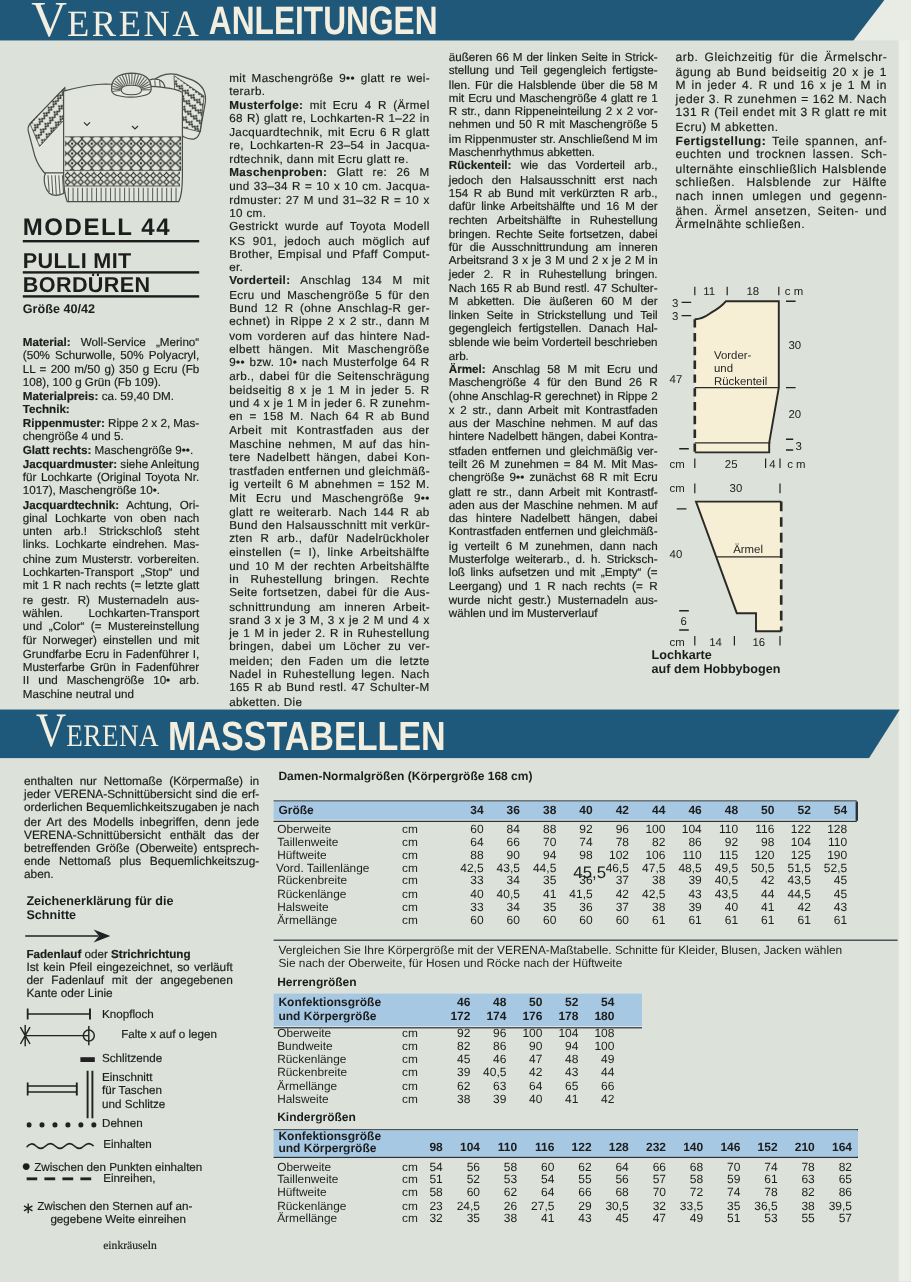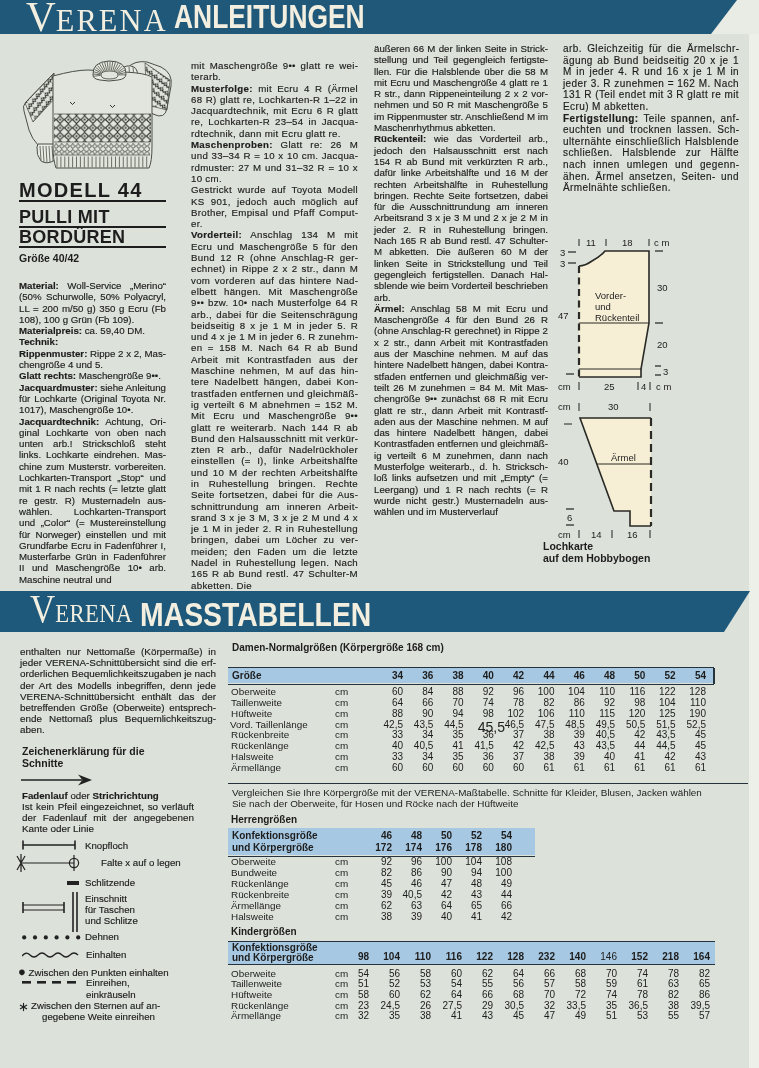--- a/index.html
+++ b/index.html
@@ -303,21 +303,21 @@
 
 <div class="abs lbl" style="left:18px;top:966px;"><span style="font-size:13px;">●</span>&nbsp;Zwischen den Punkten einhalten</div>
 
 <svg class="abs" style="left:22px;top:981px;" width="55" height="3" viewBox="0 0 55 3">
     <rect x="0" y="0" width="9" height="2.6" fill="#222"></rect>
     <rect x="15" y="0" width="9" height="2.6" fill="#222"></rect>
     <rect x="30" y="0" width="9" height="2.6" fill="#222"></rect>
     <rect x="45" y="0" width="9" height="2.6" fill="#222"></rect>
   </svg>
 <div class="abs lbl" style="left:86px;top:977px;">Einreihen,</div>
-<div class="abs lbl" style="left:86px;top:989px;">einkräuseln</div>
+<div class="abs lbl" style="left:86px;top:1033px;font-family:Liberation Serif, serif;">einkräuseln</div>
 
 <svg class="abs" style="left:19px;top:1002px;" width="9" height="10" viewBox="0 0 11 11">
     <g stroke="#222" stroke-width="1.4">
       <line x1="5.5" y1="0.5" x2="5.5" y2="10.5"></line>
       <line x1="1.2" y1="3" x2="9.8" y2="8"></line>
       <line x1="1.2" y1="8" x2="9.8" y2="3"></line>
     </g>
   </svg>
 <div class="abs lbl" style="left:31px;top:1000px;">Zwischen den Sternen auf an-<br><span style="display:inline-block;margin-left:11px;">gegebene Weite einreihen</span></div>
 
@@ -546,23 +546,23 @@
 <div class="abs" style="left:232px;top:942.5px;font-weight:700;font-size:10px;line-height:10.4px;color:#1d1d1d;">Konfektionsgröße<br>und Körpergröße</div>
 <div class="abs" style="left:0;top:950.5px;width:759px;height:11px;color:#1d1d1d;">
     <span style="position:absolute;left:333px;width:36px;text-align:right;font-size:10px;font-weight:700;">98</span>
     <span style="position:absolute;left:364px;width:36px;text-align:right;font-size:10px;font-weight:700;">104</span>
     <span style="position:absolute;left:395px;width:36px;text-align:right;font-size:10px;font-weight:700;">110</span>
     <span style="position:absolute;left:426px;width:36px;text-align:right;font-size:10px;font-weight:700;">116</span>
     <span style="position:absolute;left:457px;width:36px;text-align:right;font-size:10px;font-weight:700;">122</span>
     <span style="position:absolute;left:488px;width:36px;text-align:right;font-size:10px;font-weight:700;">128</span>
     <span style="position:absolute;left:519px;width:36px;text-align:right;font-size:10px;font-weight:700;">232</span>
     <span style="position:absolute;left:550px;width:36px;text-align:right;font-size:10px;font-weight:700;">140</span>
-    <span style="position:absolute;left:581px;width:36px;text-align:right;font-size:10px;font-weight:400;">146</span>
+    <span style="position:absolute;left:581px;width:36px;text-align:right;font-size:10px;font-weight:700;">146</span>
     <span style="position:absolute;left:612px;width:36px;text-align:right;font-size:10px;font-weight:700;">152</span>
-    <span style="position:absolute;left:643px;width:36px;text-align:right;font-size:10px;font-weight:700;">218</span>
+    <span style="position:absolute;left:643px;width:36px;text-align:right;font-size:10px;font-weight:700;">210</span>
     <span style="position:absolute;left:674px;width:36px;text-align:right;font-size:10px;font-weight:700;">164</span>
   </div>
 <div class="abs" style="left:228px;top:963.8px;width:487px;height:1.6px;background:#26323c;"></div>
 <div class="abs" style="left:0;top:967.6px;width:759px;height:11px;color:#1d1d1d;">
     <span style="position:absolute;left:231px;font-size:9.9px;white-space:nowrap;">Oberweite</span>
     <span style="position:absolute;left:335px;font-size:9.9px;">cm</span>
     <span style="position:absolute;left:333px;width:36px;text-align:right;font-size:10px;">54</span>
     <span style="position:absolute;left:364px;width:36px;text-align:right;font-size:10px;">56</span>
     <span style="position:absolute;left:395px;width:36px;text-align:right;font-size:10px;">58</span>
     <span style="position:absolute;left:426px;width:36px;text-align:right;font-size:10px;">60</span>

